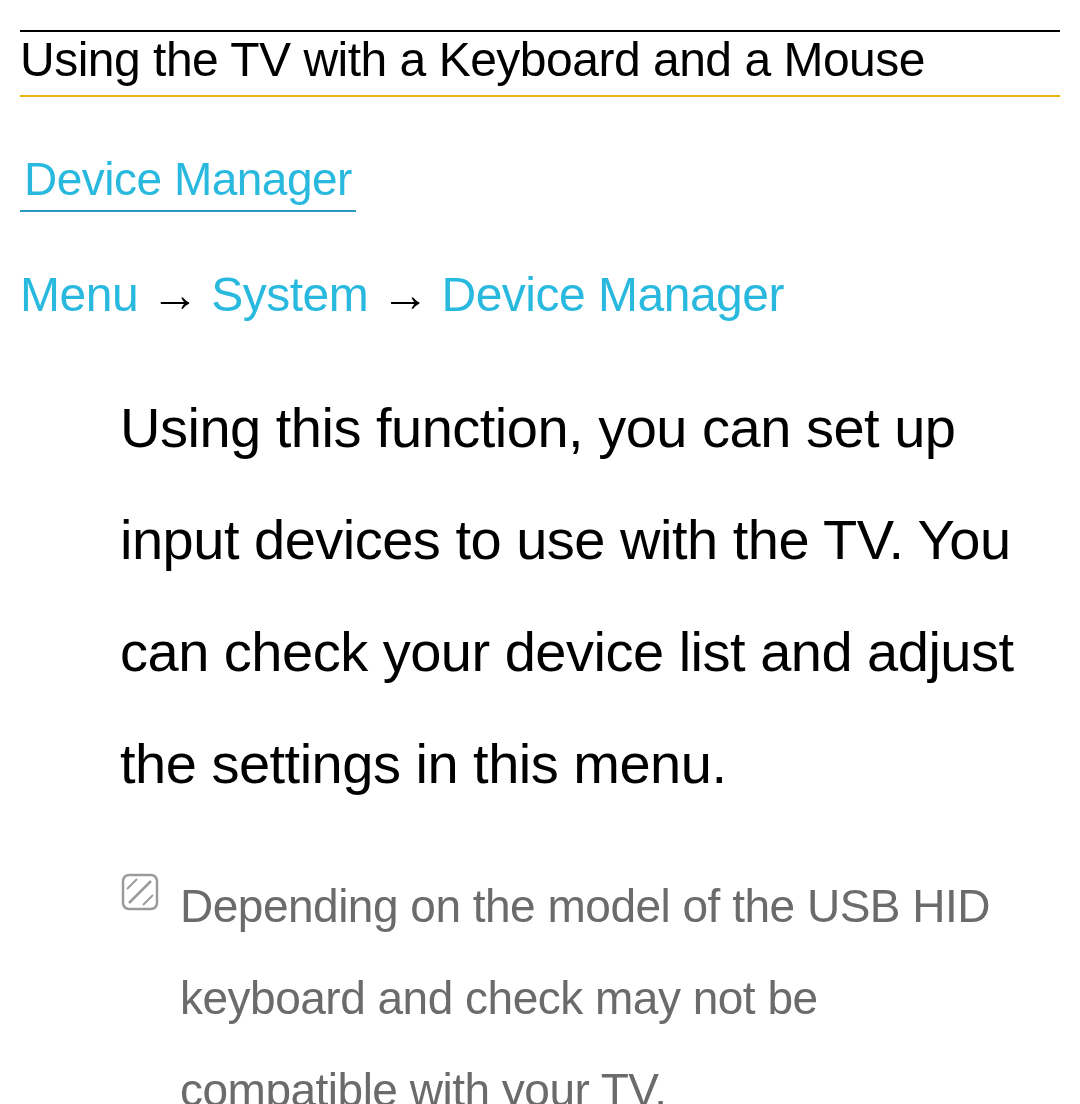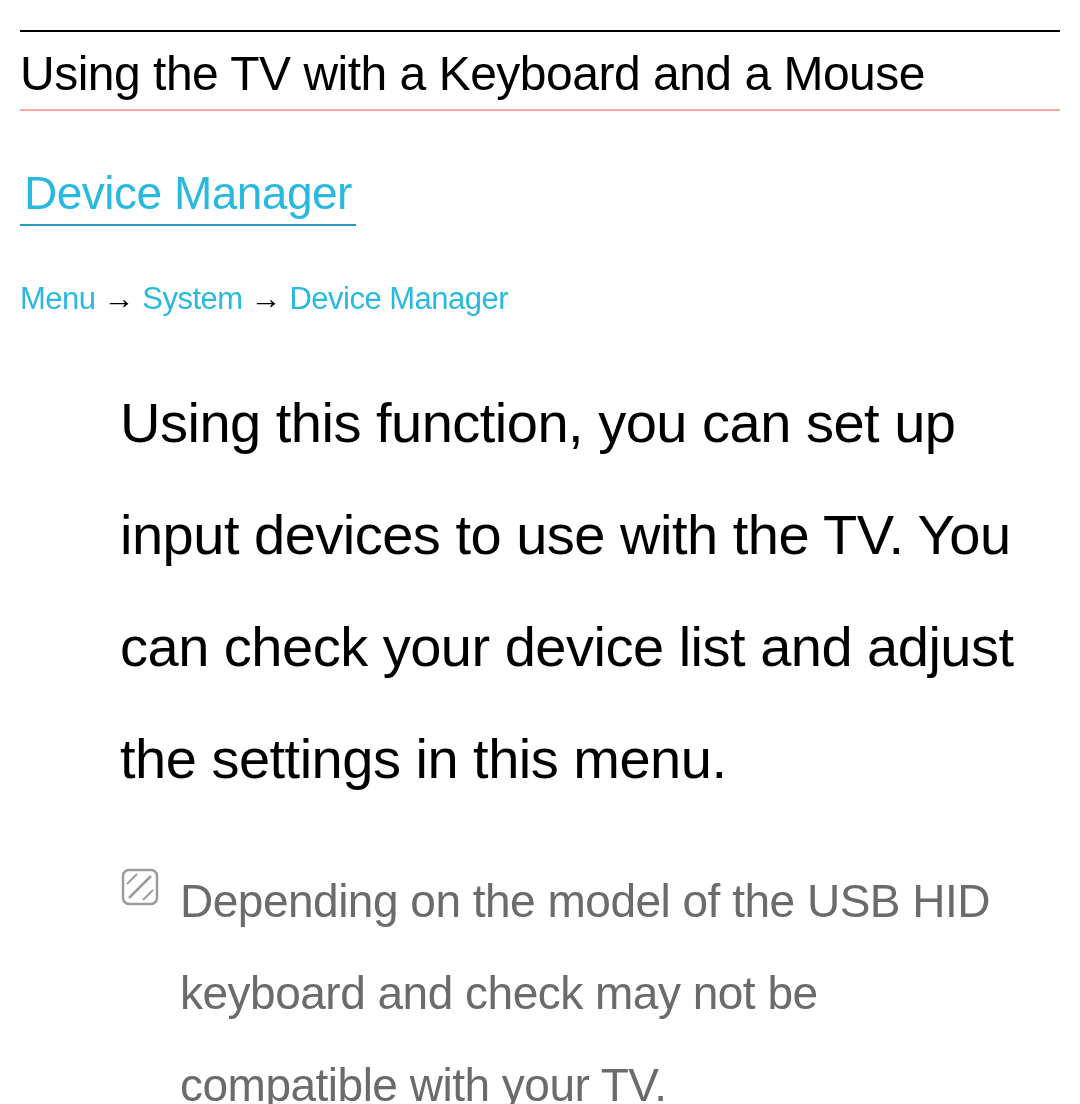--- a/index.html
+++ b/index.html
@@ -11,22 +11,22 @@
     letter-spacing: -0.5px;
     color: #000000;
   }
   .page {
     padding: 30px 20px 30px 20px;
     box-sizing: border-box;
     width: 1080px;
   }
   .title-wrap {
     border-top: 2px solid #000;
-    border-bottom: 2px solid #fca5a5;
-    padding: 16px 0 8px 0;
+    border-bottom: 2px solid #eab308;
+    padding: 2px 0 8px 0;
     margin-bottom: 55px;
   }
   .title {
     font-size: 48px;
     font-weight: 500;
     line-height: 1.1;
     font-stretch: condensed;
   }
   .subhead-wrap {
     display: inline-block;
@@ -34,21 +34,21 @@
     padding: 0 4px 4px 4px;
     margin-bottom: 55px;
   }
   .subhead {
     font-size: 46px;
     font-weight: 400;
     color: #29b9df;
     font-stretch: condensed;
   }
   .breadcrumb {
-    font-size: 31px;
+    font-size: 48px;
     color: #29b9df;
     margin: 0 0 50px 0;
     font-stretch: condensed;
   }
   .breadcrumb .arrow {
     color: #000;
   }
   .content-indent {
     margin-left: 100px;
     margin-right: 20px;

